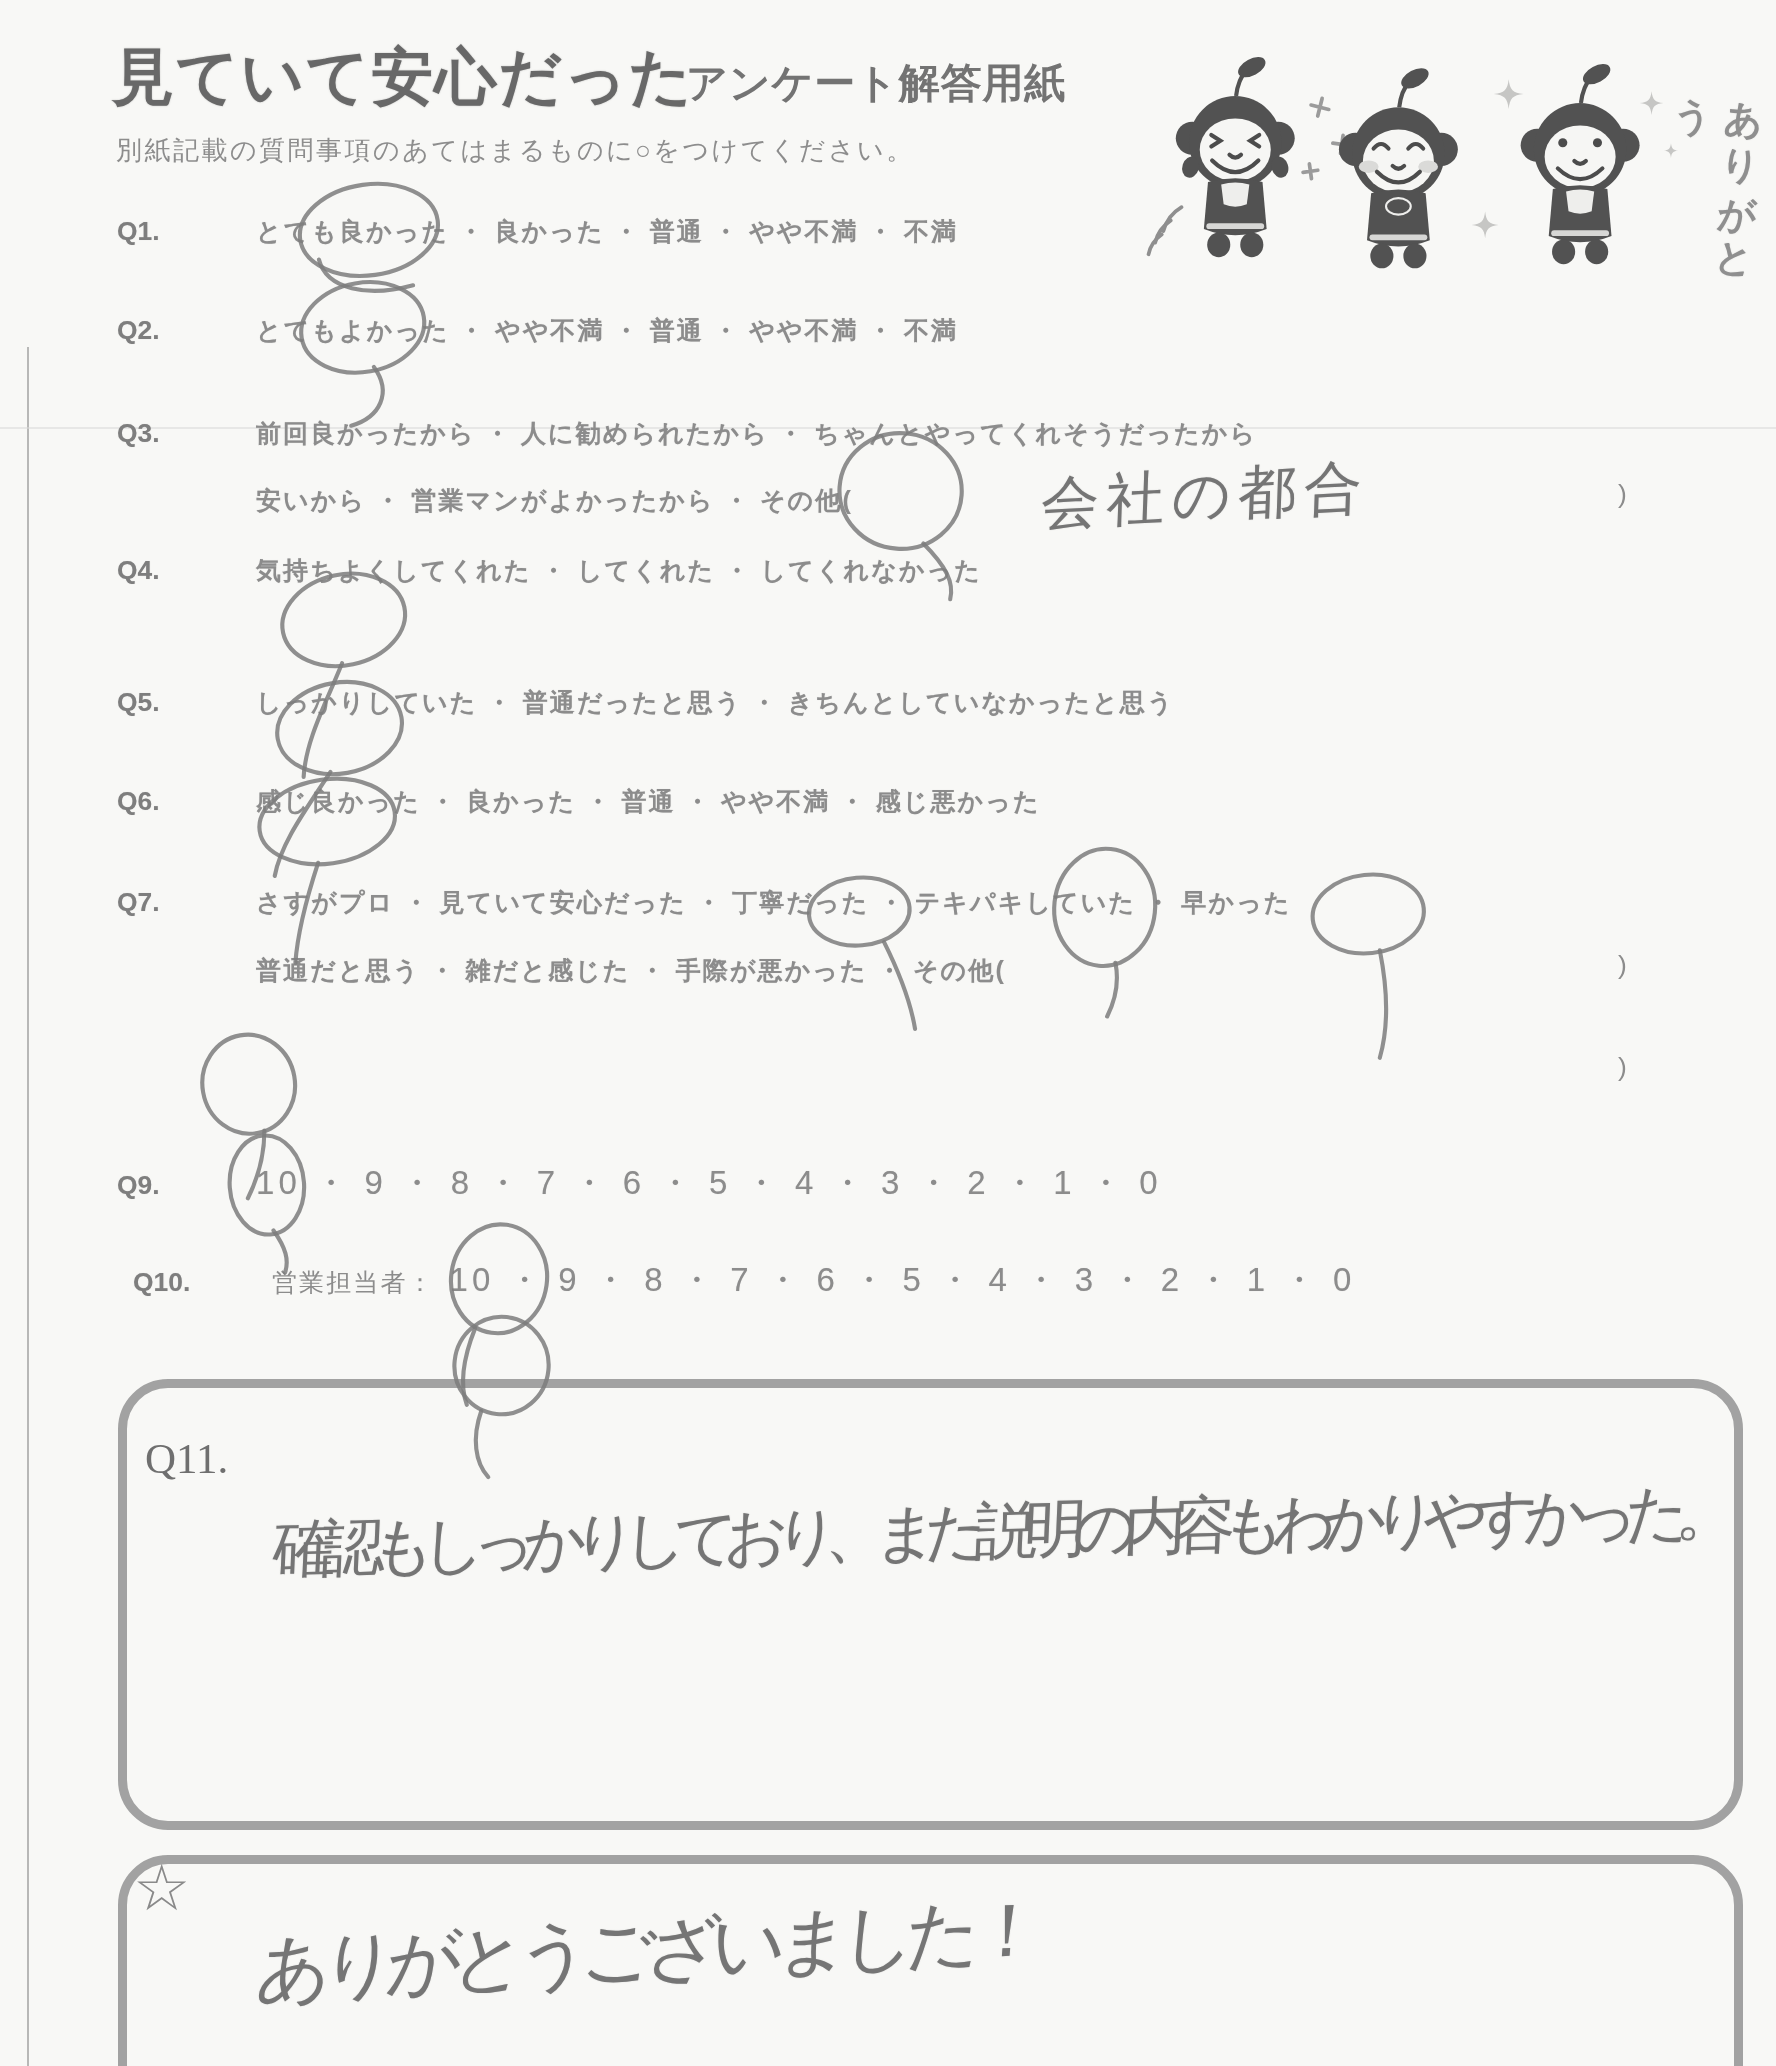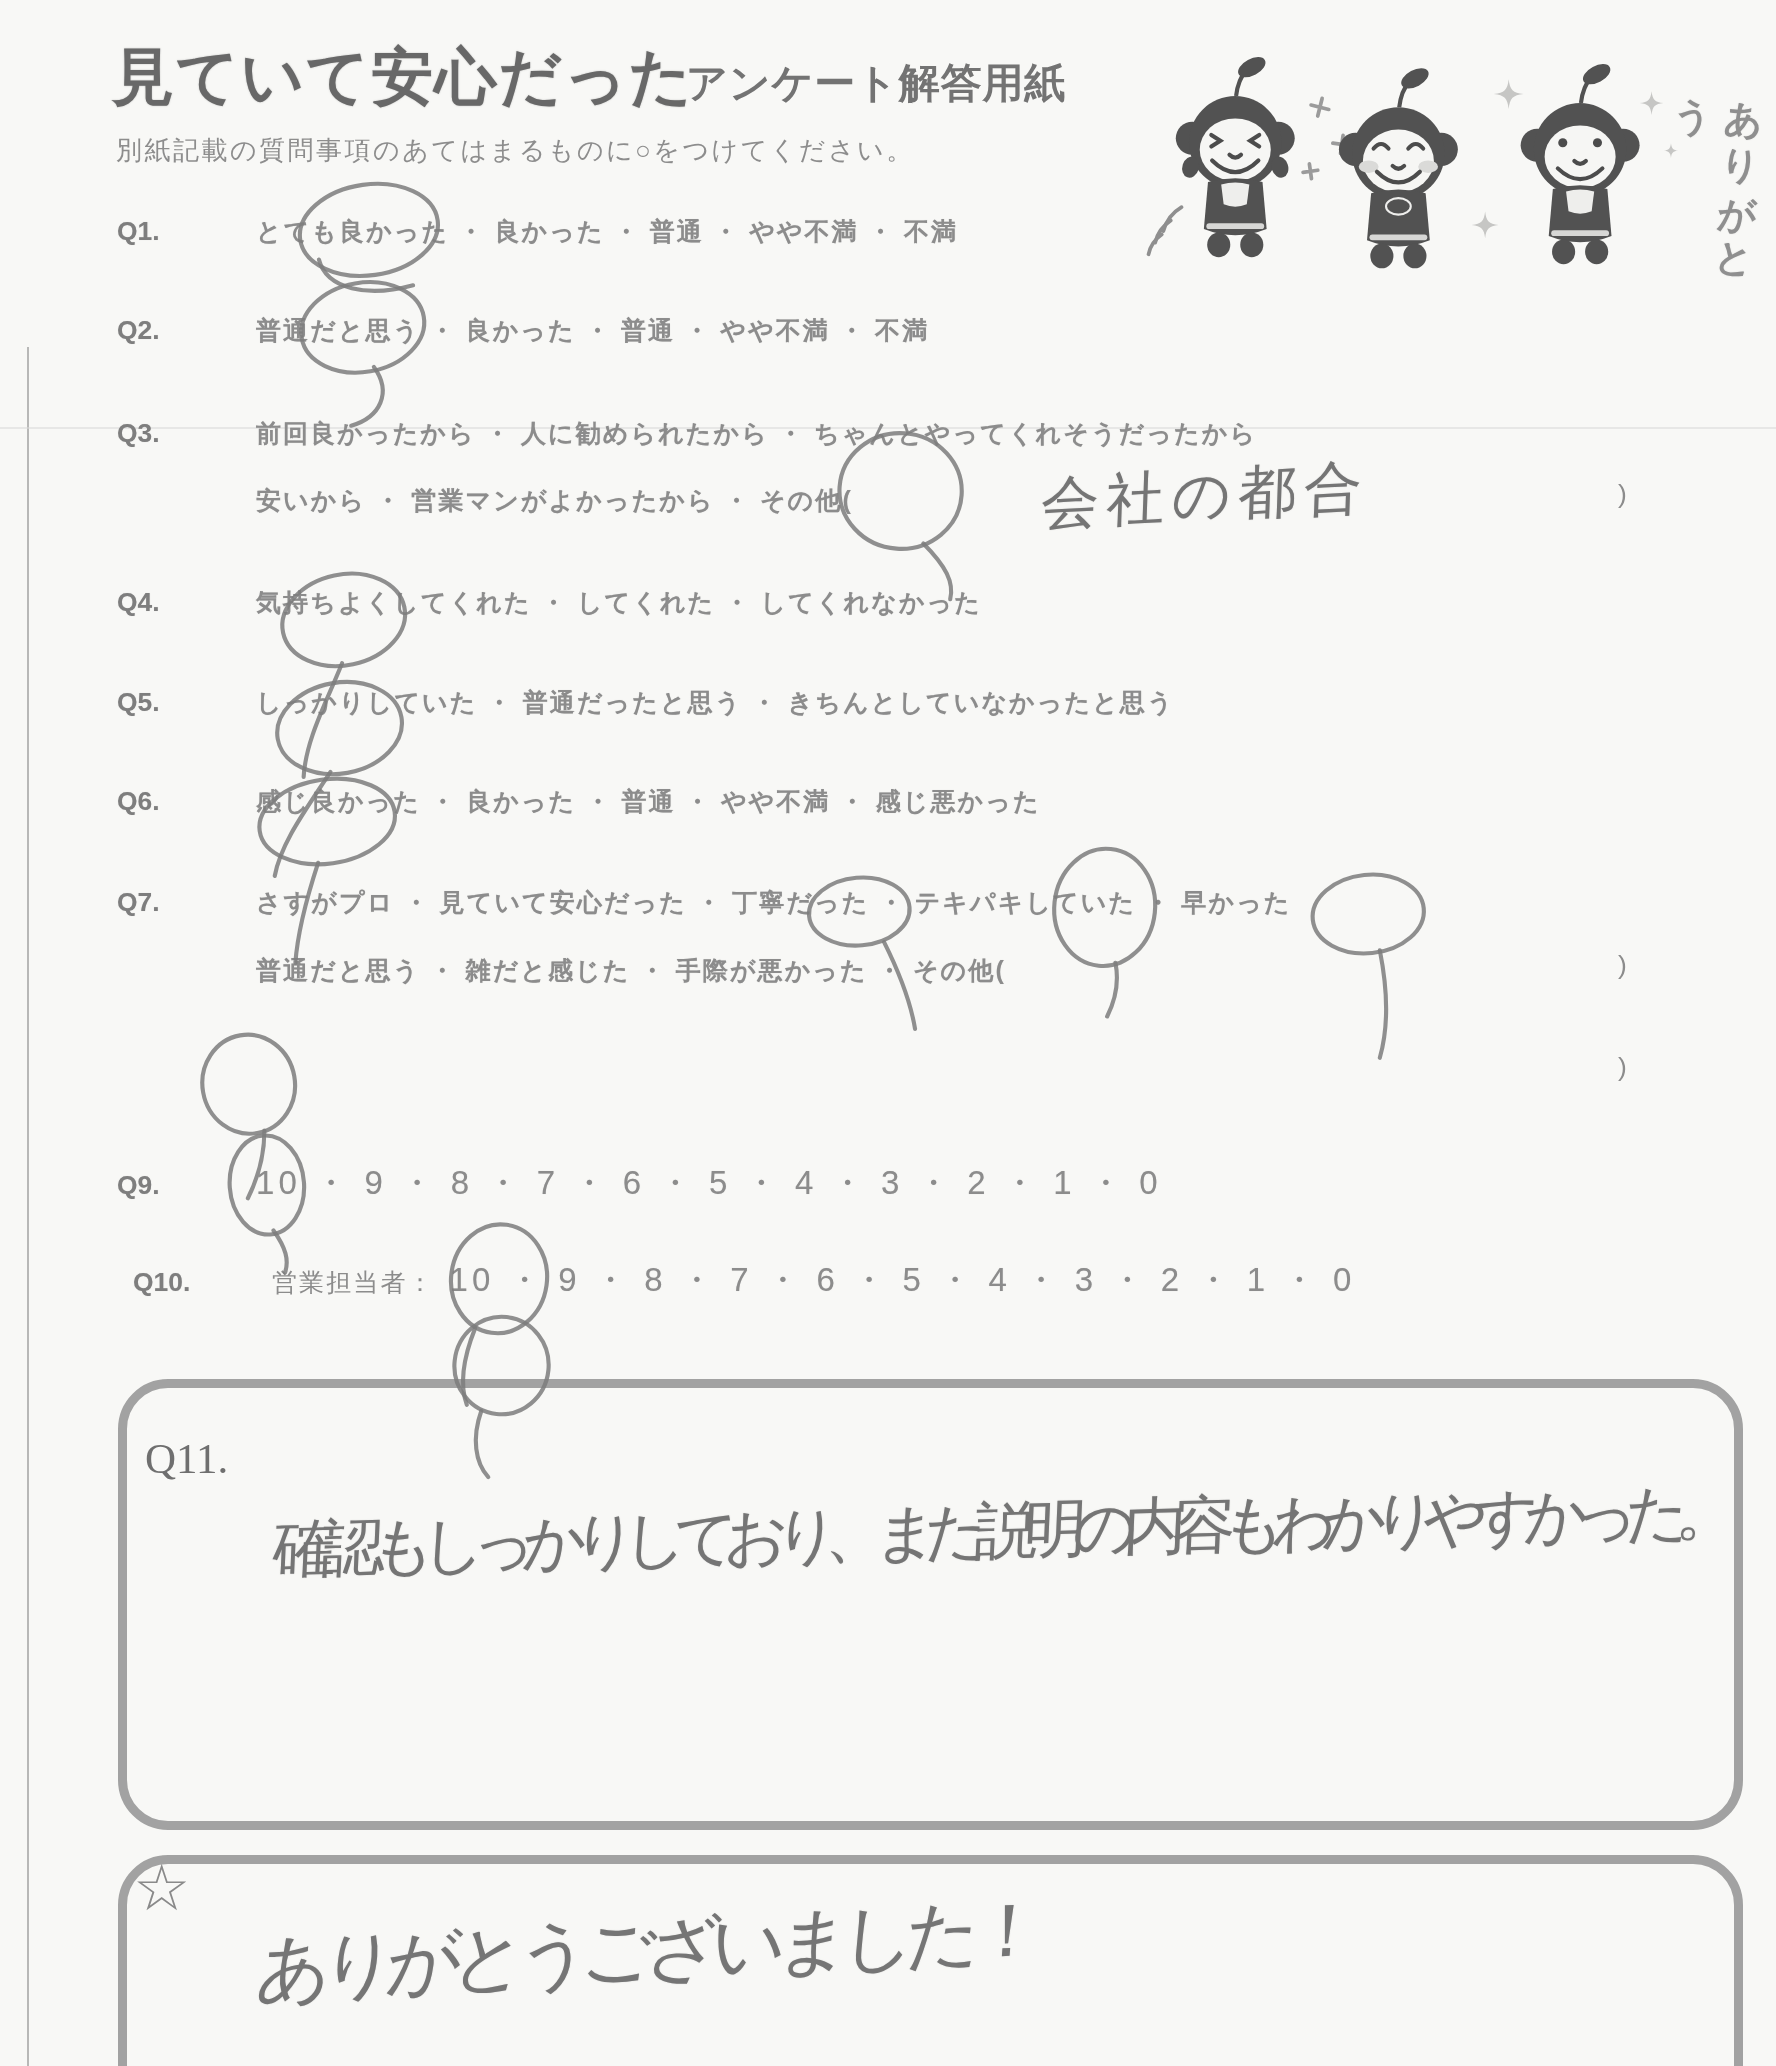--- a/index.html
+++ b/index.html
@@ -128,30 +128,30 @@
       <ellipse cx="-40" cy="248" rx="28" ry="30"></ellipse>
         <ellipse cx="40" cy="248" rx="28" ry="30"></ellipse>
     </g>
   </svg>
   <div class="abs thanks-vert" style="left:1662px;top:72px;height:223px;">ありがとう</div>
 
   <div class="qline" style="top:215px;">
     <span class="qlabel">Q1.</span><span class="qopts">とても良かった ・ 良かった ・ 普通 ・ やや不満 ・ 不満</span>
   </div>
   <div class="qline" style="top:314px;">
-    <span class="qlabel">Q2.</span><span class="qopts">普通だと思う ・ 良かった ・ 普通 ・ やや不満 ・ 不満</span>
+    <span class="qlabel">Q2.</span><span class="qopts">とてもよかった ・ やや不満 ・ 普通 ・ やや不満 ・ 不満</span>
   </div>
   <div class="qline" style="top:417px;">
     <span class="qlabel">Q3.</span><span class="qopts">前回良かったから ・ 人に勧められたから ・ ちゃんとやってくれそうだったから</span>
   </div>
   <div class="qline" style="top:484px;">
     <span class="qlabel"></span><span class="qopts">安いから ・ 営業マンがよかったから ・ その他(</span>
   </div>
   <span class="closep" style="top:479px;">)</span>
-  <div class="qline" style="top:586px;">
+  <div class="qline" style="top:554px;">
     <span class="qlabel">Q4.</span><span class="qopts">気持ちよくしてくれた ・ してくれた ・ してくれなかった</span>
   </div>
   <div class="qline" style="top:686px;">
     <span class="qlabel">Q5.</span><span class="qopts">しっかりしていた ・ 普通だったと思う ・ きちんとしていなかったと思う</span>
   </div>
   <div class="qline" style="top:785px;">
     <span class="qlabel">Q6.</span><span class="qopts">感じ良かった ・ 良かった ・ 普通 ・ やや不満 ・ 感じ悪かった</span>
   </div>
   <div class="qline" style="top:886px;">
     <span class="qlabel">Q7.</span><span class="qopts">さすがプロ ・ 見ていて安心だった ・ 丁寧だった ・ テキパキしていた ・ 早かった</span>

